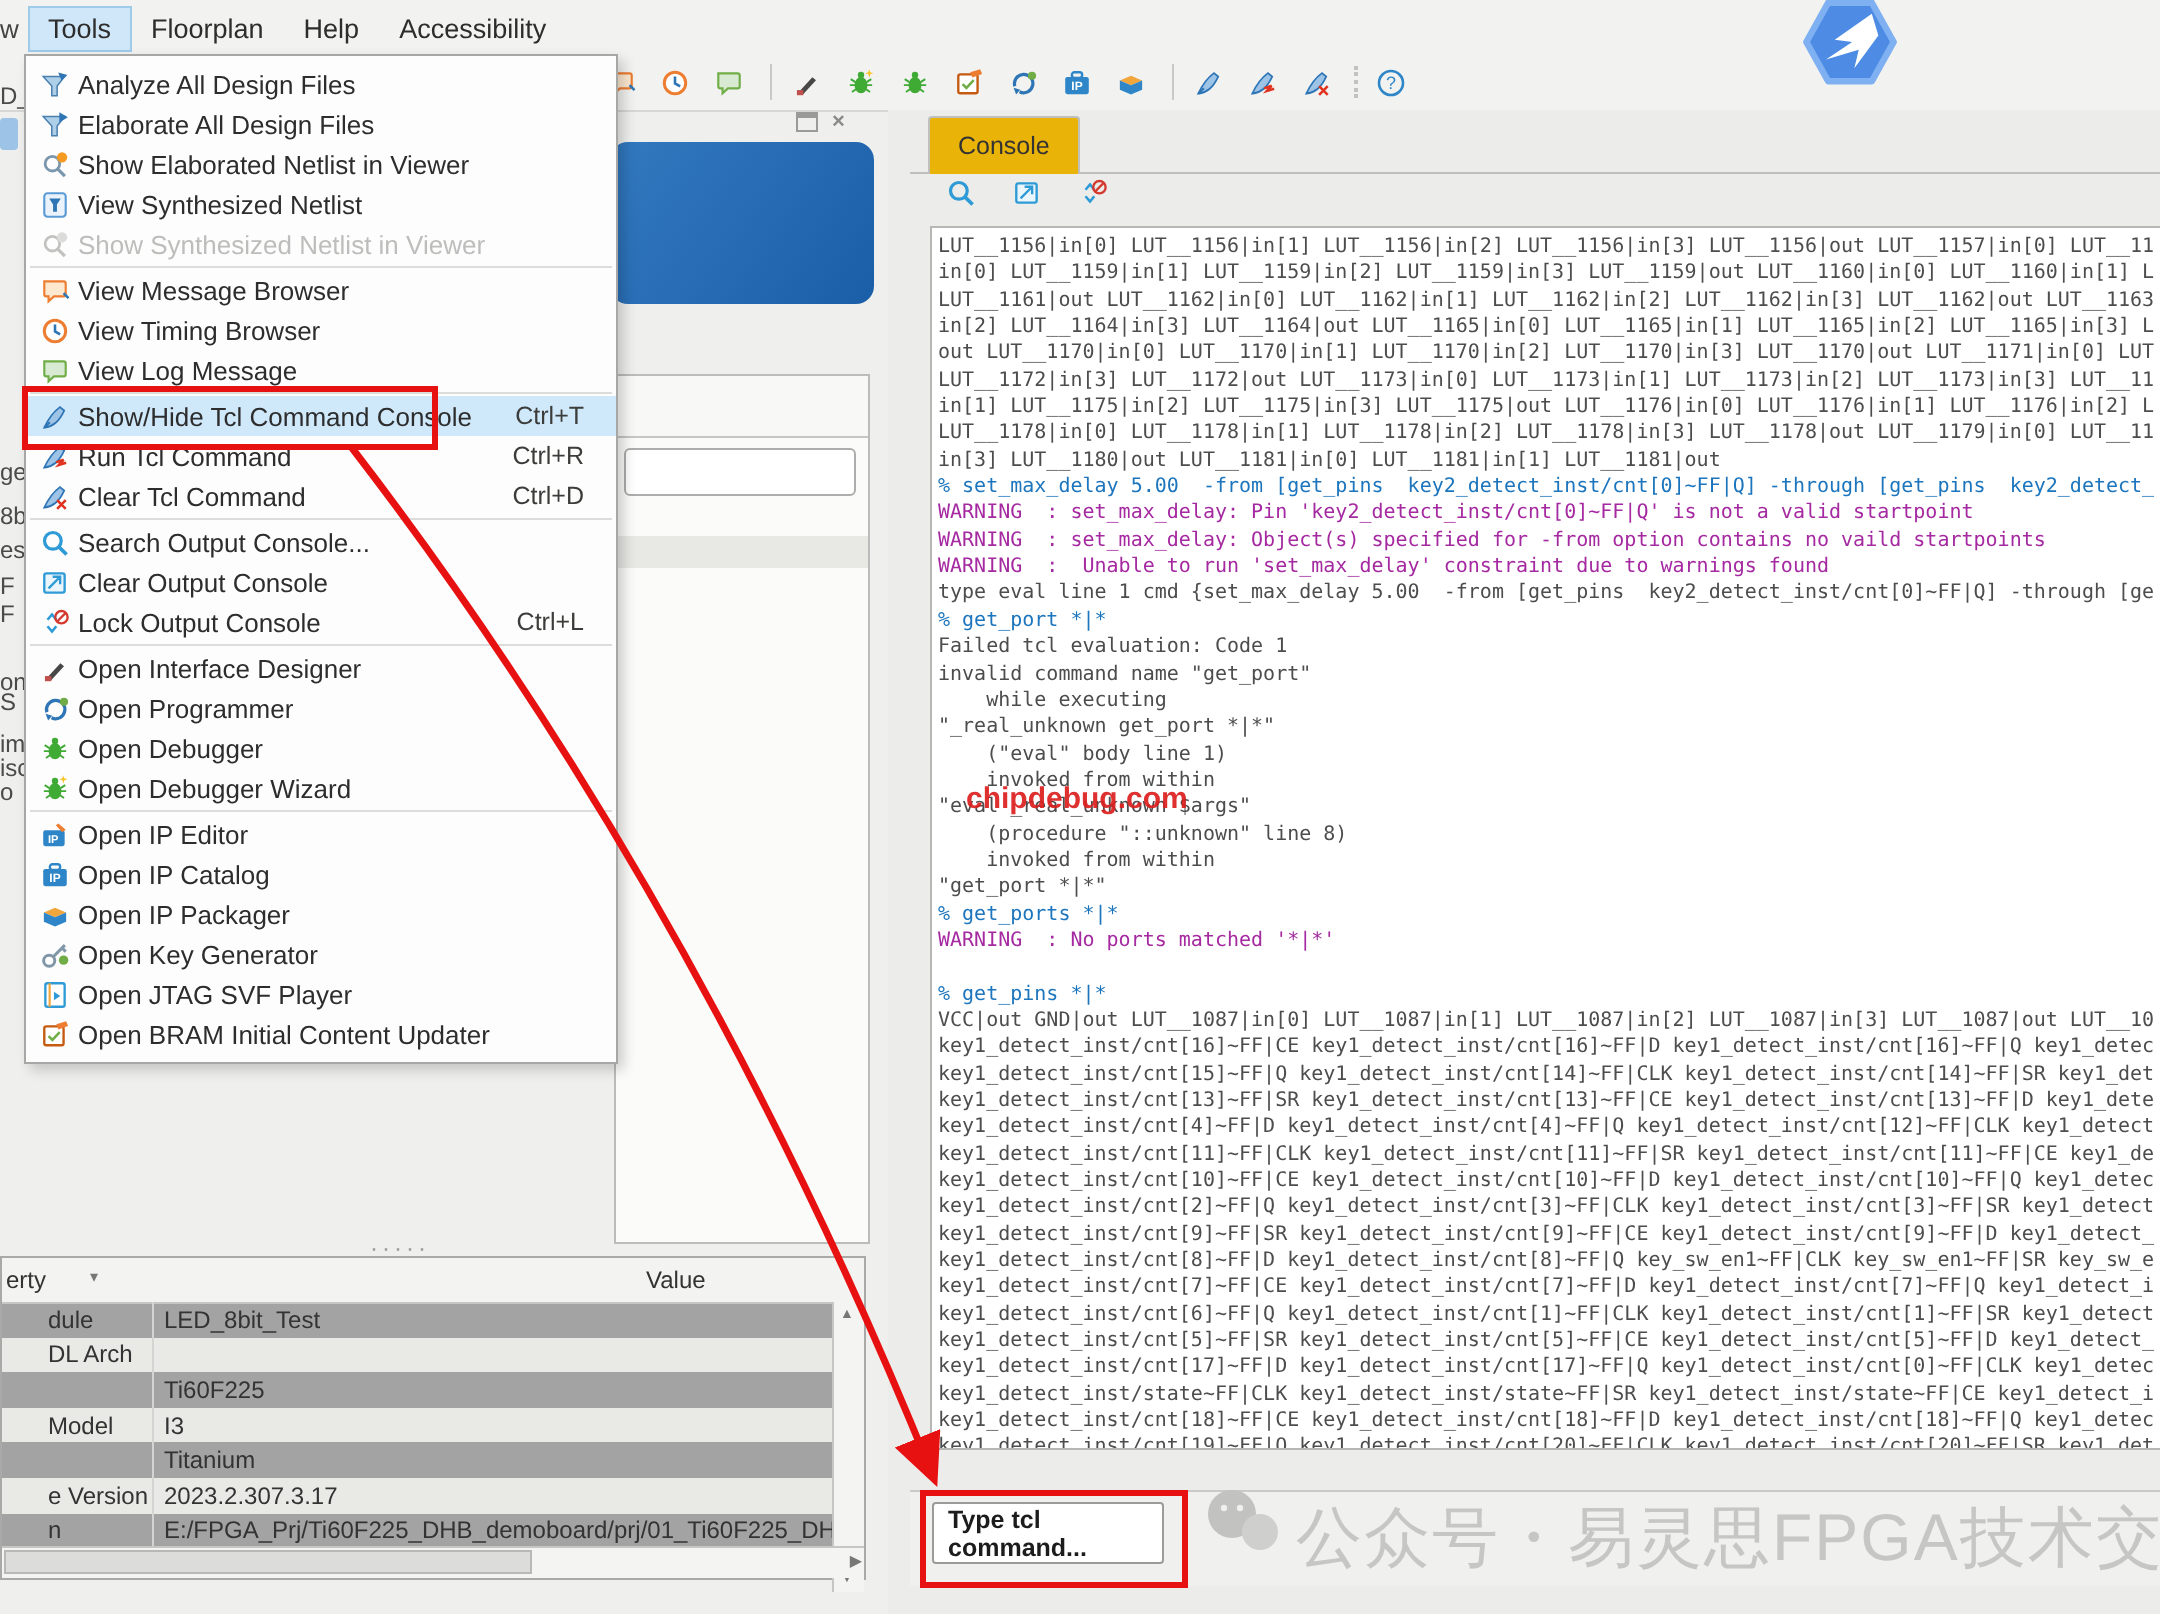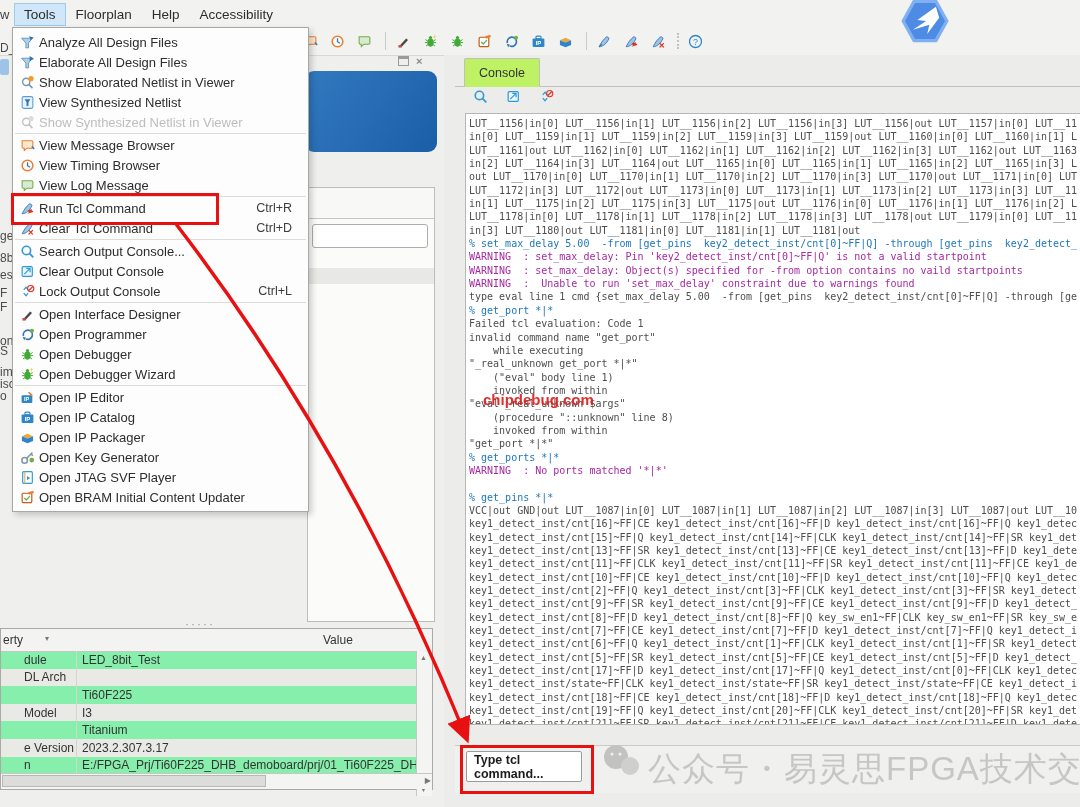--- a/index.html
+++ b/index.html
@@ -35,39 +35,39 @@
   .tm-item{height:20px;display:flex;align-items:center;font-size:13px;color:#2d2d2d;padding:0 2px;}
   .tm-item.hl{background:#cfe8fa;}
   .tm-item.dis{color:#bdbdbb;}
   .tm-ic{width:24px;display:flex;justify-content:center;align-items:center;flex:none;}
   .tm-label{flex:1;white-space:nowrap;overflow:hidden;}
   .tm-short{padding-right:14px;font-size:12.5px;color:#3c3c3a;}
   .tm-sep{height:1px;background:#dcdcda;margin:1px 2px;}
   
   .console-area{position:absolute;left:444px;top:55px;width:636px;height:752px;background:#ececea;}
   .tabstrip{position:absolute;left:455px;top:55px;width:625px;height:31px;border-bottom:1px solid #bfbfbd;}
-  .tab{position:absolute;left:9px;top:3px;height:28px;padding:0 14px;background:#bef264;
+  .tab{position:absolute;left:9px;top:3px;height:28px;padding:0 14px;background:#eab308;
        border:1px solid #bfbfbd;border-bottom:none;border-radius:2px 2px 0 0;
        display:flex;align-items:center;font-size:12.5px;color:#333;}
   .con-toolbar{position:absolute;left:455px;top:86px;width:625px;height:27px;}
   .ct-icon{position:absolute;top:3px;width:20px;height:20px;}
   .con-box{position:absolute;left:465px;top:113px;width:615px;height:612px;background:#fff;
            border:1px solid #b7b7b5;border-right:none;overflow:hidden;padding:3px 0 0 3px;box-sizing:border-box;}
   .con-box .ln{font-family:"DejaVu Sans Mono","Liberation Mono",monospace;font-size:10px;
                line-height:13.35px;height:13.35px;white-space:pre;}
   .ln-plain{color:#4d4d4d}.ln-cmd{color:#1d76bd}.ln-warn{color:#a529a0}
   .wm-red{position:absolute;left:483px;top:391px;font-size:15px;font-weight:bold;color:#dd1f1f;z-index:22;opacity:.92;}
   .input-strip{position:absolute;left:455px;top:745px;width:625px;height:47px;background:#f0f0ee;border-top:1px solid #cacac8;}
   .tcl-input{position:absolute;left:466px;top:751px;width:116px;height:31px;background:#fff;border:1px solid #9b9b99;
              border-radius:2px;display:flex;align-items:center;padding-left:7px;box-sizing:border-box;
              font-size:12.5px;color:#1c1c1c;font-weight:bold;z-index:21;}
   .wm-gray{position:absolute;left:648px;top:747px;font-size:33px;color:#c6c6c4;z-index:23;letter-spacing:1px;white-space:nowrap;}
   .wm-wechat{position:absolute;left:600px;top:742px;z-index:23;}
   
-  .prop-table{position:absolute;left:0px;top:628px;width:433px;height:162px;background:#86efac;border:1px solid #a9a9a7;box-sizing:border-box;}
+  .prop-table{position:absolute;left:0px;top:628px;width:433px;height:162px;background:#a3a3a3;border:1px solid #a9a9a7;box-sizing:border-box;}
   .pt-header{position:absolute;left:0;top:0;width:100%;height:22px;background:#f3f3f1;border-bottom:1px solid #c6c6c4;font-size:12px;color:#333;}
   .pt-header .ph-prop{position:absolute;left:2px;top:4px;}
   .pt-header .ph-sort{position:absolute;left:44px;top:5px;font-size:8px;color:#777;}
   .pt-header .ph-val{position:absolute;left:322px;top:4px;}
   .pt-rows{position:absolute;left:0;top:22px;width:417px;}
   .pt-row{height:17.6px;display:flex;font-size:12px;align-items:center;padding-left:21px;}
   .pt-row:nth-child(even){background:#e9e9e5;}
   .pt-prop{width:52px;flex:none;padding-left:2px;border-right:1px solid #d4d4d2;overflow:hidden;white-space:nowrap;height:100%;display:flex;align-items:center;}
   .pt-val{padding-left:5px;white-space:nowrap;overflow:hidden;}
   .pt-vscroll{position:absolute;right:0;top:0;width:15px;height:145px;border-left:1px solid #c6c6c4;background:#f4f4f2;
@@ -261,20 +261,30 @@
       </div>
       <div class="tm-item">
         <span class="tm-ic">
           <svg width="15" height="15" viewBox="0 0 14 14" xmlns="http://www.w3.org/2000/svg">
             <path d="M2 2.5h9a1 1 0 0 1 1 1v5a1 1 0 0 1-1 1H6.5L4 11.8V9.5H3a1 1 0 0 1-1-1z" fill="#d9ead3" stroke="#70ad47"></path>
           </svg>
         </span>
         <span class="tm-label">View Log Message</span>
       </div>
       <div class="tm-sep"></div>
+      <div class="tm-item hl">
+        <span class="tm-ic">
+          <svg width="15" height="15" viewBox="0 0 14 14" xmlns="http://www.w3.org/2000/svg">
+            <path d="M2 12c4-.6 6.8-2.6 9.3-8l-2-1.6C6 4.8 3.8 8 2 12z" fill="#9dc3e6" stroke="#2e75b6" stroke-width="0.8"></path>
+            <line x1="2" y1="12" x2="4.6" y2="9.4" stroke="#2e75b6"></line>
+          </svg>
+        </span>
+        <span class="tm-label">Show/Hide Tcl Command Console</span>
+        <span class="tm-short">Ctrl+T</span>
+      </div>
       <div class="tm-item">
         <span class="tm-ic">
           <svg width="15" height="15" viewBox="0 0 14 14" xmlns="http://www.w3.org/2000/svg">
             <path d="M2 12c4-.6 6.8-2.6 9.3-8l-2-1.6C6 4.8 3.8 8 2 12z" fill="#9dc3e6" stroke="#2e75b6" stroke-width="0.8"></path>
             <path d="M7.5 9.5l3.5-1.2-2.2 2.4 3.4-1" stroke="#e0321e" fill="none" stroke-width="1.2"></path>
           </svg>
         </span>
         <span class="tm-label">Run Tcl Command</span>
         <span class="tm-short">Ctrl+R</span>
       </div>
@@ -469,20 +479,21 @@
       <div class="ln ln-plain">    invoked from within</div>
       <div class="ln ln-plain">"get_port *|*"</div>
       <div class="ln ln-cmd">% get_ports *|*</div>
       <div class="ln ln-warn">WARNING  : No ports matched '*|*'</div>
       <div class="ln ln-plain"></div>
       <div class="ln ln-cmd">% get_pins *|*</div>
       <div class="ln ln-plain">VCC|out GND|out LUT__1087|in[0] LUT__1087|in[1] LUT__1087|in[2] LUT__1087|in[3] LUT__1087|out LUT__10</div>
       <div class="ln ln-plain">key1_detect_inst/cnt[16]~FF|CE key1_detect_inst/cnt[16]~FF|D key1_detect_inst/cnt[16]~FF|Q key1_detec</div>
       <div class="ln ln-plain">key1_detect_inst/cnt[15]~FF|Q key1_detect_inst/cnt[14]~FF|CLK key1_detect_inst/cnt[14]~FF|SR key1_det</div>
       <div class="ln ln-plain">key1_detect_inst/cnt[13]~FF|SR key1_detect_inst/cnt[13]~FF|CE key1_detect_inst/cnt[13]~FF|D key1_dete</div>
+      <div class="ln ln-plain">key1_detect_inst/cnt[4]~FF|D key1_detect_inst/cnt[4]~FF|Q key1_detect_inst/cnt[12]~FF|CLK key1_detect</div>
       <div class="ln ln-plain">key1_detect_inst/cnt[11]~FF|CLK key1_detect_inst/cnt[11]~FF|SR key1_detect_inst/cnt[11]~FF|CE key1_de</div>
       <div class="ln ln-plain">key1_detect_inst/cnt[10]~FF|CE key1_detect_inst/cnt[10]~FF|D key1_detect_inst/cnt[10]~FF|Q key1_detec</div>
       <div class="ln ln-plain">key1_detect_inst/cnt[2]~FF|Q key1_detect_inst/cnt[3]~FF|CLK key1_detect_inst/cnt[3]~FF|SR key1_detect</div>
       <div class="ln ln-plain">key1_detect_inst/cnt[9]~FF|SR key1_detect_inst/cnt[9]~FF|CE key1_detect_inst/cnt[9]~FF|D key1_detect_</div>
       <div class="ln ln-plain">key1_detect_inst/cnt[8]~FF|D key1_detect_inst/cnt[8]~FF|Q key_sw_en1~FF|CLK key_sw_en1~FF|SR key_sw_e</div>
       <div class="ln ln-plain">key1_detect_inst/cnt[7]~FF|CE key1_detect_inst/cnt[7]~FF|D key1_detect_inst/cnt[7]~FF|Q key1_detect_i</div>
       <div class="ln ln-plain">key1_detect_inst/cnt[6]~FF|Q key1_detect_inst/cnt[1]~FF|CLK key1_detect_inst/cnt[1]~FF|SR key1_detect</div>
       <div class="ln ln-plain">key1_detect_inst/cnt[5]~FF|SR key1_detect_inst/cnt[5]~FF|CE key1_detect_inst/cnt[5]~FF|D key1_detect_</div>
       <div class="ln ln-plain">key1_detect_inst/cnt[17]~FF|D key1_detect_inst/cnt[17]~FF|Q key1_detect_inst/cnt[0]~FF|CLK key1_detec</div>
       <div class="ln ln-plain">key1_detect_inst/state~FF|CLK key1_detect_inst/state~FF|SR key1_detect_inst/state~FF|CE key1_detect_i</div>

